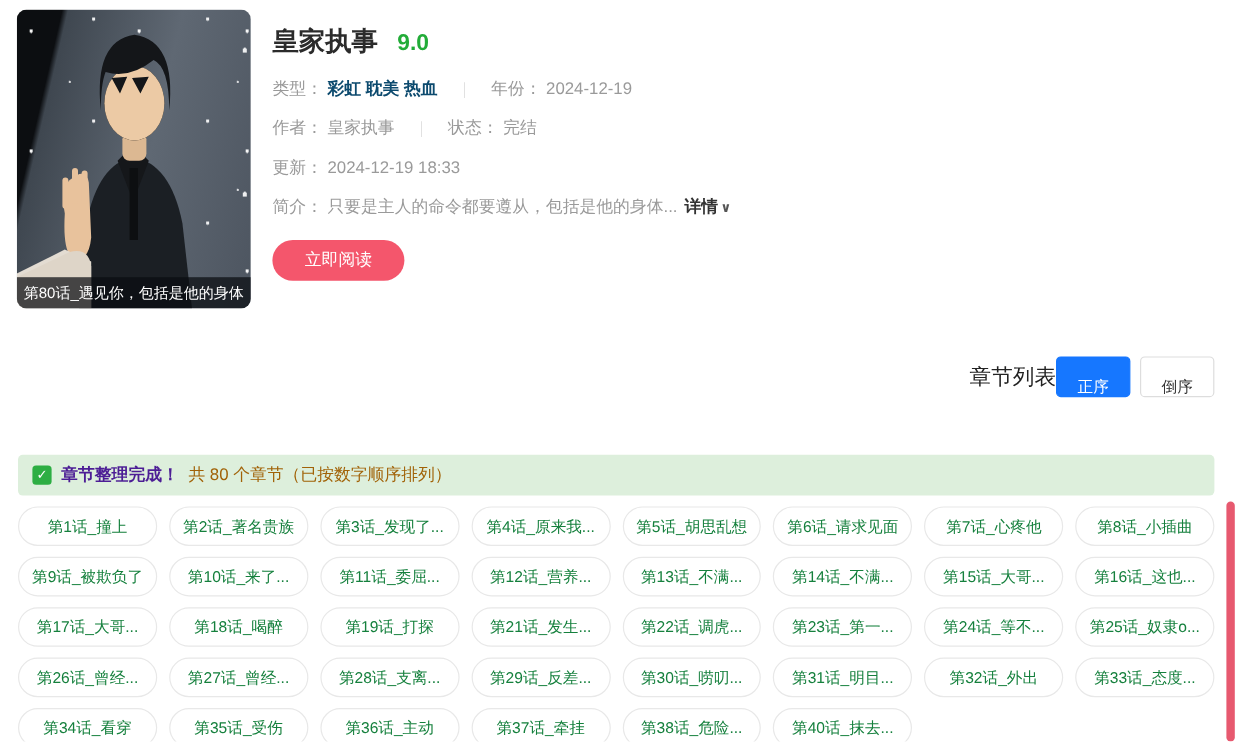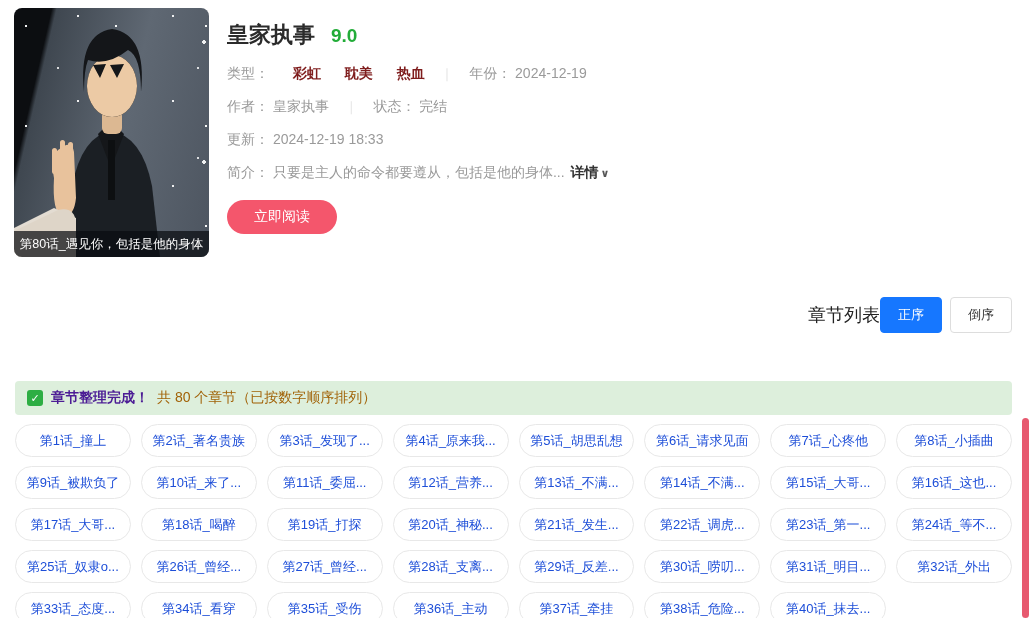--- a/index.html
+++ b/index.html
@@ -27,38 +27,38 @@
     position:absolute; left:0; right:0; bottom:0; height:26px; line-height:26px;
     background:rgba(10,12,16,.72); color:#fff; font-size:12.5px; text-align:center;
     white-space:nowrap;
   }
   .info { padding-top:12px; }
   .title-row { display:flex; align-items:baseline; gap:16px; }
   .comic-title { font-size:22px; font-weight:bold; color:#2b2b2b; }
   .rating { font-size:19px; font-weight:bold; color:#22ac38; }
   .meta-row { margin-top:15px; font-size:14px; color:#9a9a9a; }
   .meta-row .val { color:#9a9a9a; }
-  .tag { color:#7f1d1d; font-weight:bold; text-decoration:none; cursor:pointer;margin-left:20px; }
+  .tag { color:#0c4a6e; font-weight:bold; text-decoration:none; cursor:pointer; }
   .divider { color:#e0e0e0; margin:0 12px; font-size:13px; }
   .detail-link { color:#333; font-weight:bold; cursor:pointer; margin-left:2px;text-align:center; }
   .chevron { font-size:11px; color:#555; margin-left:2px; }
   .read-btn {
     margin-top:18px; width:110px; height:34px; border:none; border-radius:17px;
     background:#f4566c; color:#fff; font-size:14px; cursor:pointer;
     font-family:inherit; display:block;
   }
   
   .section-head {
     display:flex; justify-content:flex-end; align-items:center;
     margin:40px 20px 0 22px;
   }
   .section-title { font-size:18px; color:#222; font-weight:normal; }
   .sort-group { display:flex; gap:8px; }
   .sort-btn {
-    height:36px; padding:4px 17px; font-size:13px; border-radius:4px; cursor:pointer;
+    height:24px; padding:16px 17px; font-size:13px; border-radius:4px; cursor:pointer;
     font-family:Liberation Mono, monospace;
   }
   .sort-btn.active { background:#1677ff; border:1px solid #1677ff; color:#fff; }
   .sort-btn.inactive { background:#fff; border:1px solid #ddd; color:#333; }
   
   .notice {
     margin:48px 20px 0 15px; height:34px; border-radius:4px; background:#ddefdc;
     display:flex; align-items:center; padding:0 12px; gap:8px; font-size:14px;
   }
   .check-icon {
@@ -67,21 +67,21 @@
   }
   .notice-bold { color:#4c1d95; font-weight:bold; }
   .notice-rest { color:#a16207; }
   
   .chapters {
     margin:9px 20px 0 15px;
     display:grid; grid-template-columns:repeat(8,1fr); gap:9px 10px;
   }
   .chip {
     height:33px; border:1px solid #e8e8e8; border-radius:17px; background:#fff;
-    color:#1d4ed8; font-size:13px; cursor:pointer; font-family:inherit;
+    color:#15803d; font-size:13px; cursor:pointer; font-family:inherit;
     display:flex; align-items:center; justify-content:center;
     white-space:nowrap; overflow:hidden; padding:15px 4px;
   }
   
   .scroll-thumb {
     position:absolute; right:3px; top:418px; width:7px; height:200px;
     background:#e7596f; border-radius:4px; cursor:grab;
   }
 </style>
 </head>
@@ -169,21 +169,20 @@
   <button class="chip">第10话_来了...</button>
   <button class="chip">第11话_委屈...</button>
   <button class="chip">第12话_营养...</button>
   <button class="chip">第13话_不满...</button>
   <button class="chip">第14话_不满...</button>
   <button class="chip">第15话_大哥...</button>
   <button class="chip">第16话_这也...</button>
   <button class="chip">第17话_大哥...</button>
   <button class="chip">第18话_喝醉</button>
   <button class="chip">第19话_打探</button>
-  <button class="chip">第20话_神秘...</button>
   <button class="chip">第21话_发生...</button>
   <button class="chip">第22话_调虎...</button>
   <button class="chip">第23话_第一...</button>
   <button class="chip">第24话_等不...</button>
   <button class="chip">第25话_奴隶o...</button>
   <button class="chip">第26话_曾经...</button>
   <button class="chip">第27话_曾经...</button>
   <button class="chip">第28话_支离...</button>
   <button class="chip">第29话_反差...</button>
   <button class="chip">第30话_唠叨...</button>

